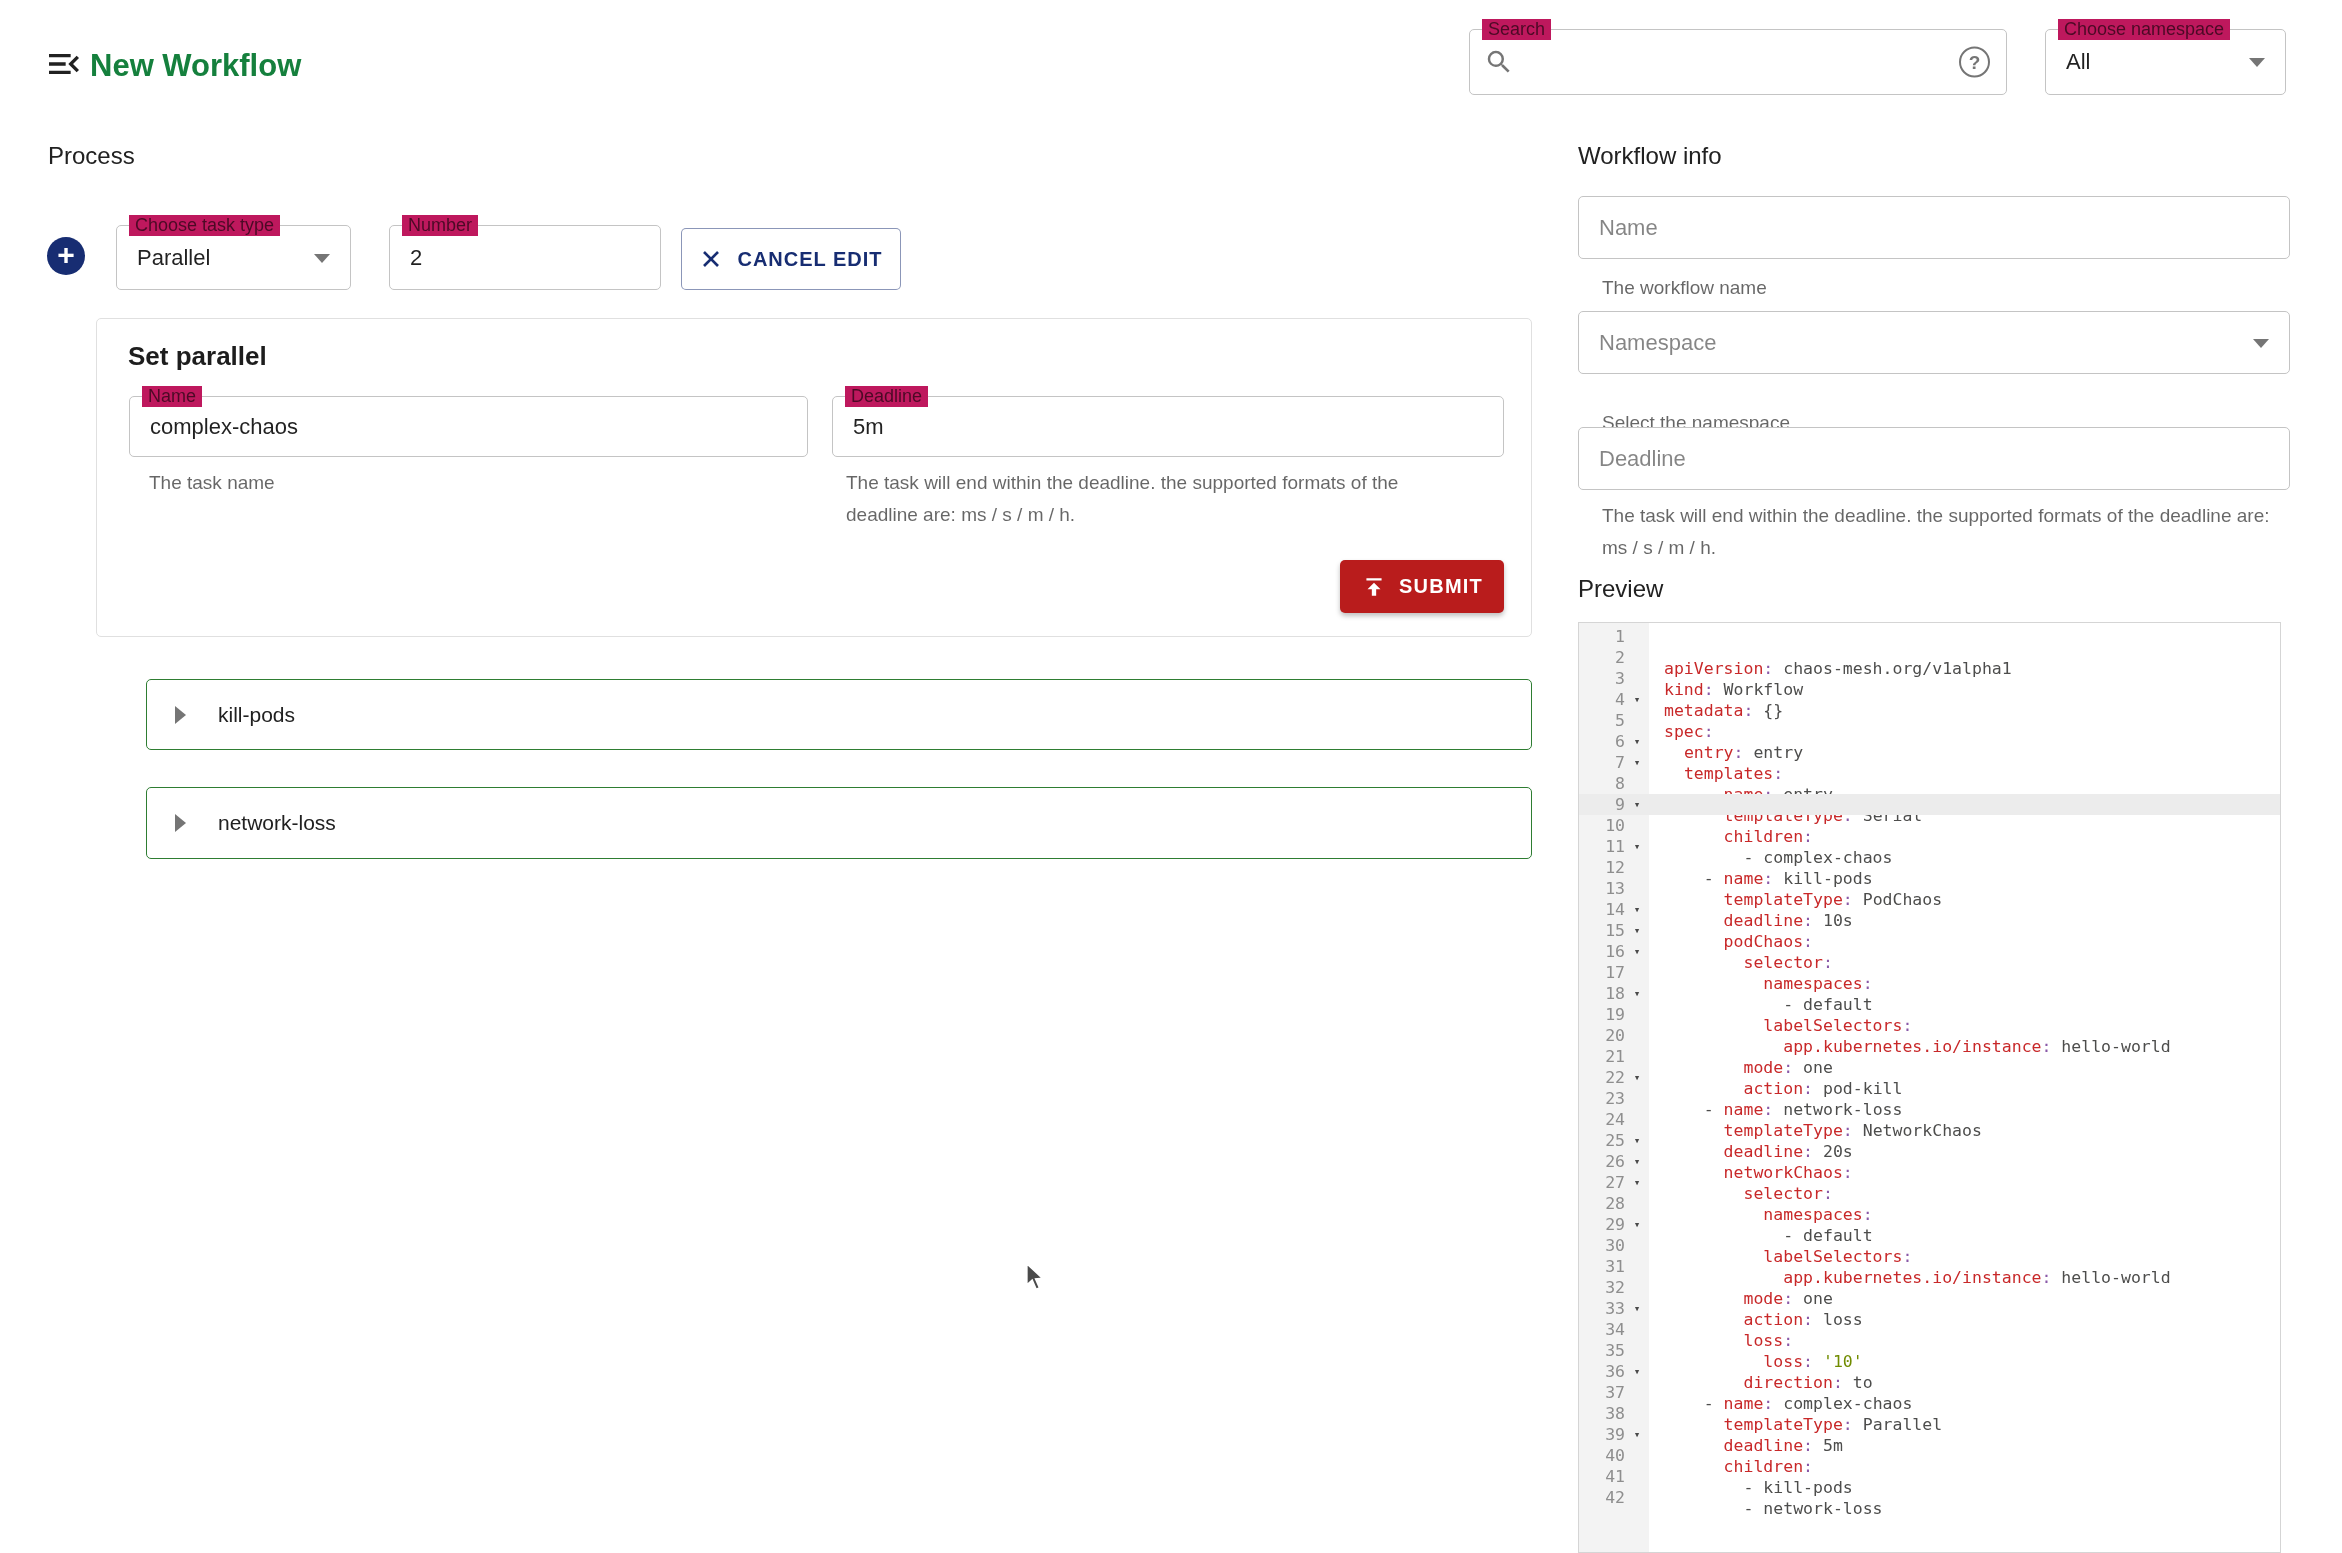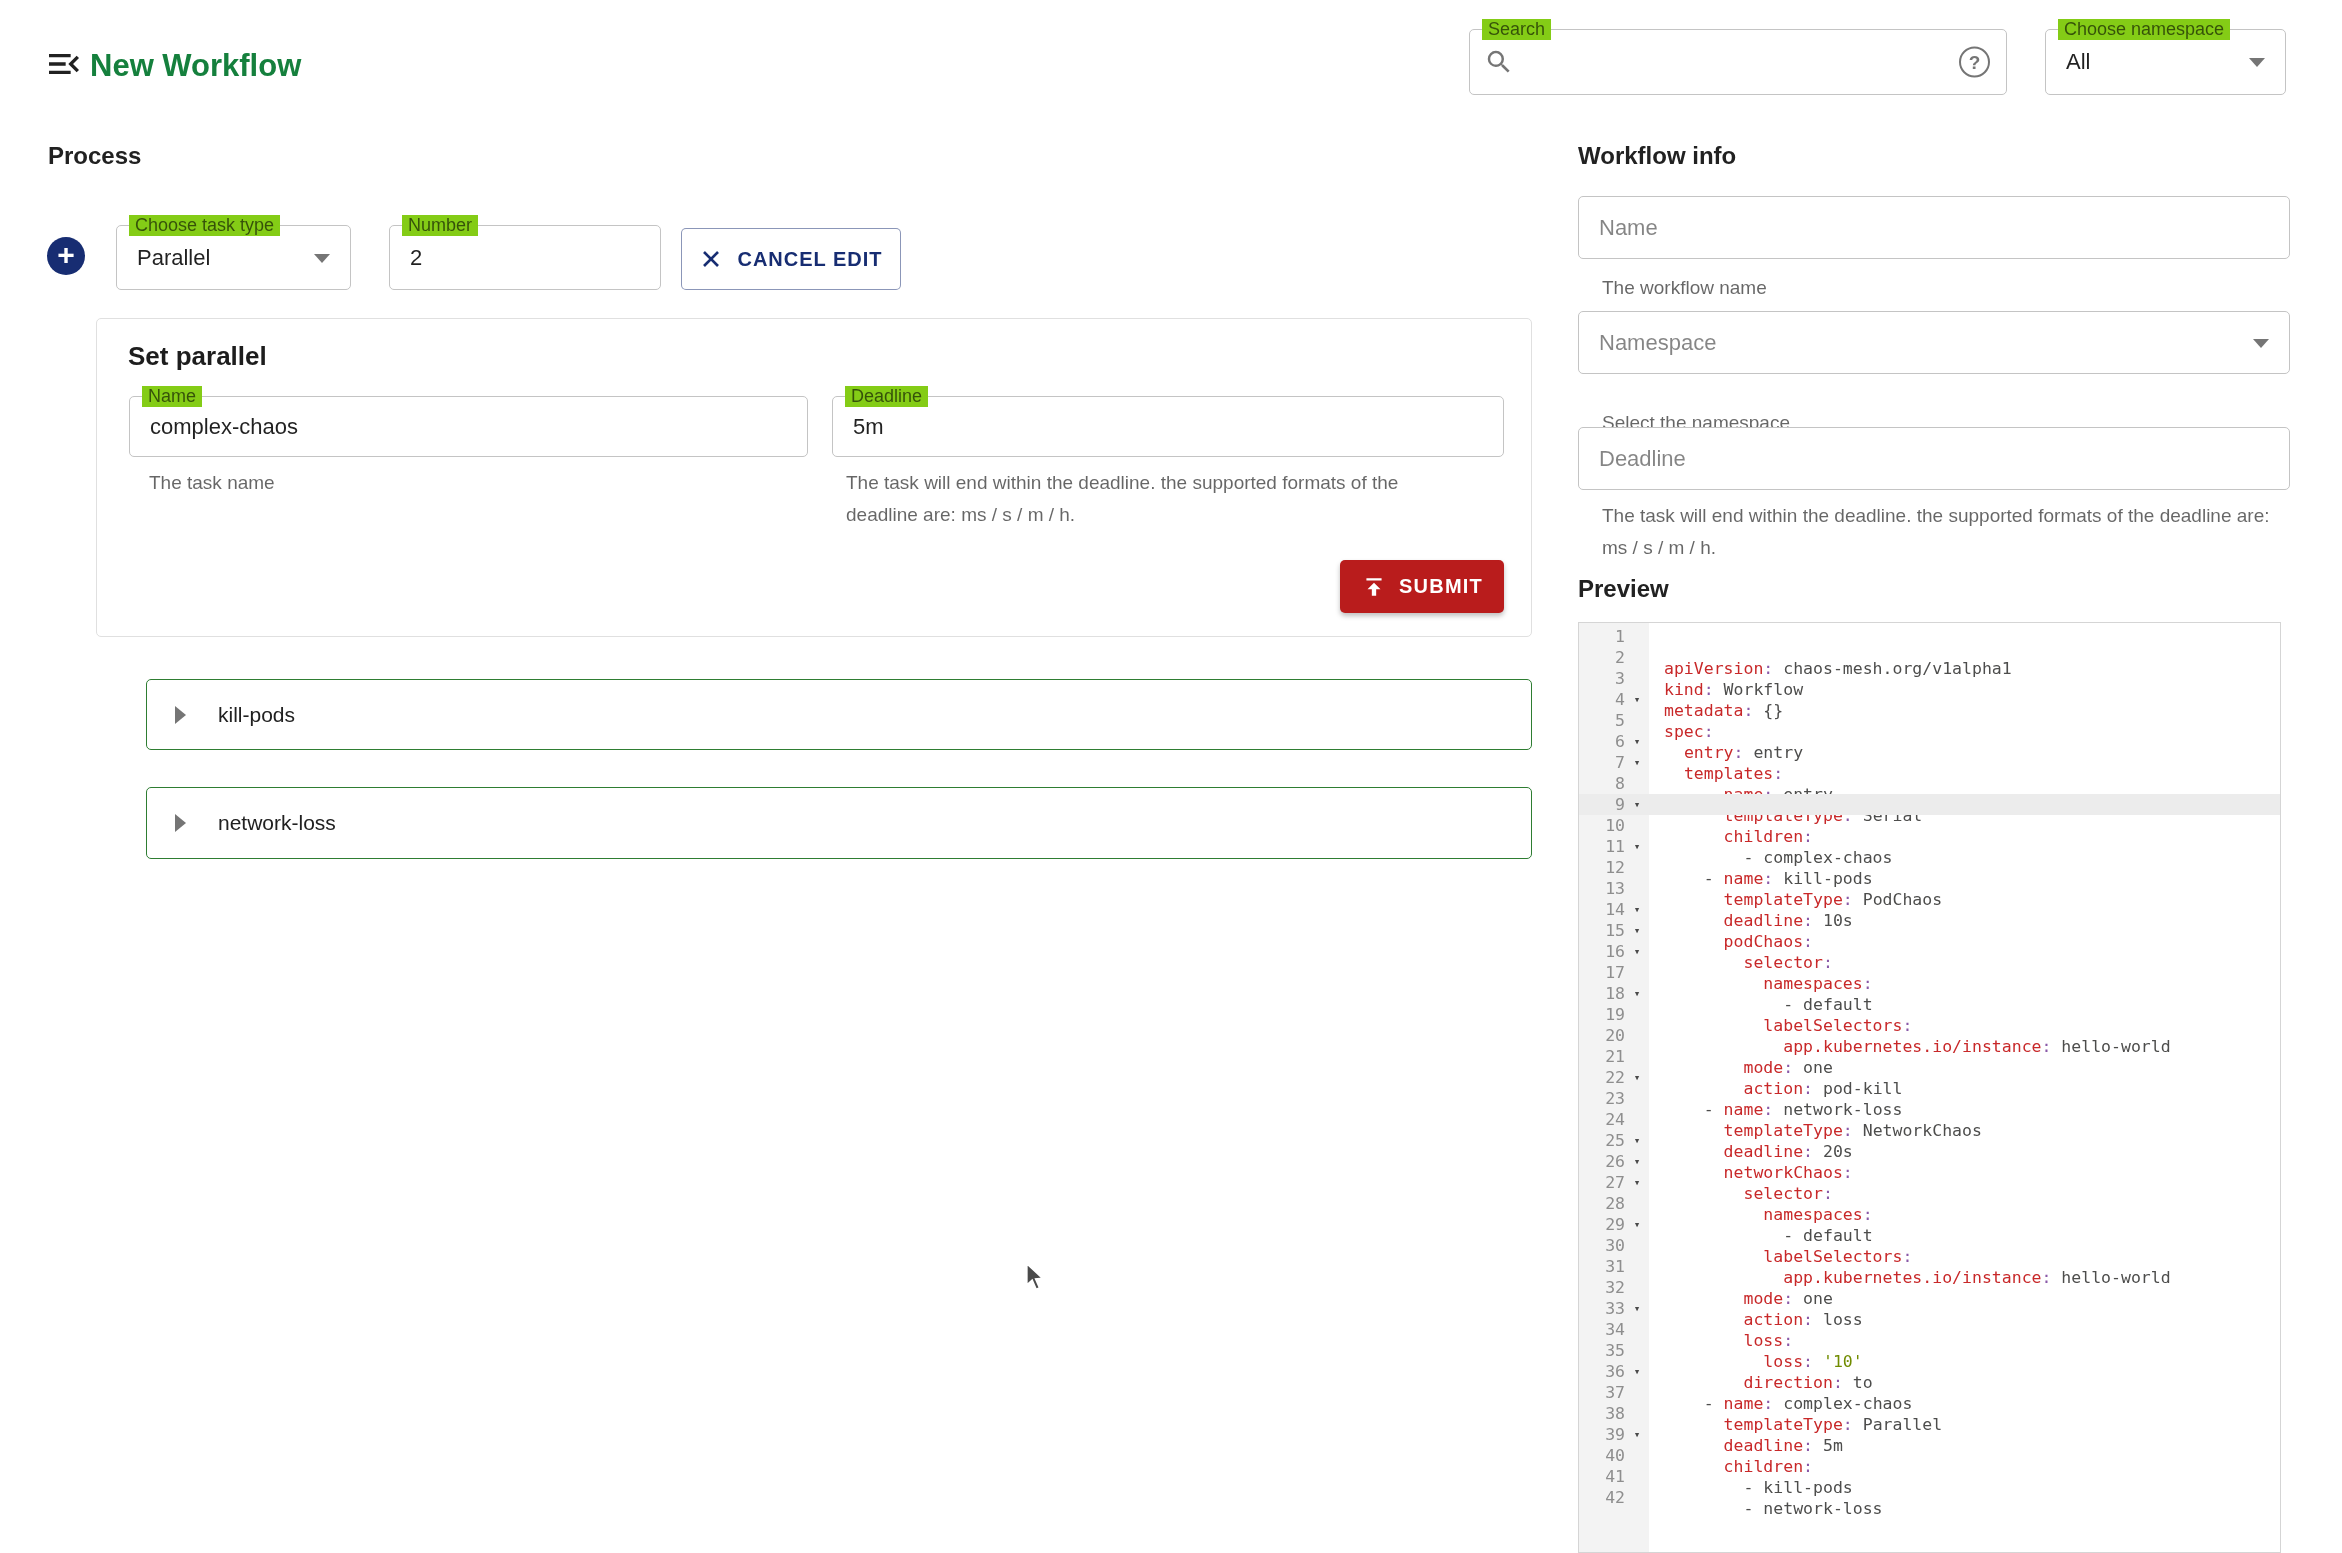--- a/index.html
+++ b/index.html
@@ -1,23 +1,23 @@
 <!DOCTYPE html>
 <html><head>
 <meta charset="utf-8">
 <style>
   html,body{margin:0;padding:0;background:#fff;}
   .screen{position:relative;width:2342px;height:1553px;background:#fff;overflow:hidden;
           font-family:"Liberation Sans",sans-serif;color:rgba(0,0,0,.87);}
   
   .h-title{position:absolute;left:90px;top:48px;font-size:31px;font-weight:700;color:#15803d;}
-  .h-sec{position:absolute;font-size:24px;font-weight:700;color:#212121;}
+  .h-sec{position:absolute;font-size:24px;font-weight:400;color:#212121;}
   
   .ofield{position:absolute;background:#fff;border:1px solid #c4c4c4;border-radius:5px;box-sizing:border-box;}
-  .flabel{position:absolute;top:-11px;left:12px;padding:0 6px;background:#84cc16;font-size:18px;color:rgba(0,0,0,.6);white-space:nowrap;}
+  .flabel{position:absolute;top:-11px;left:12px;padding:0 6px;background:#be185d;font-size:18px;color:rgba(0,0,0,.6);white-space:nowrap;}
   .fvalue{position:absolute;left:20px;top:50%;transform:translateY(-50%);font-size:22px;color:rgba(0,0,0,.87);white-space:nowrap;}
   .phval{color:rgba(0,0,0,.48);}
   .caret{position:absolute;right:20px;top:50%;margin-top:-4px;width:0;height:0;
          border-left:8px solid transparent;border-right:8px solid transparent;border-top:9px solid #757575;}
   .helper{position:absolute;font-size:19px;color:rgba(0,0,0,.6);line-height:1.7;}
   
   .btn-outl{position:absolute;display:flex;align-items:center;justify-content:center;gap:14px;
             background:#fff;border:1px solid rgba(23,45,114,.5);border-radius:5px;color:#172d72;
             font-size:20px;font-weight:700;letter-spacing:1px;box-sizing:border-box;cursor:pointer;}
   .btn-fill{position:absolute;display:flex;align-items:center;justify-content:center;gap:12px;

